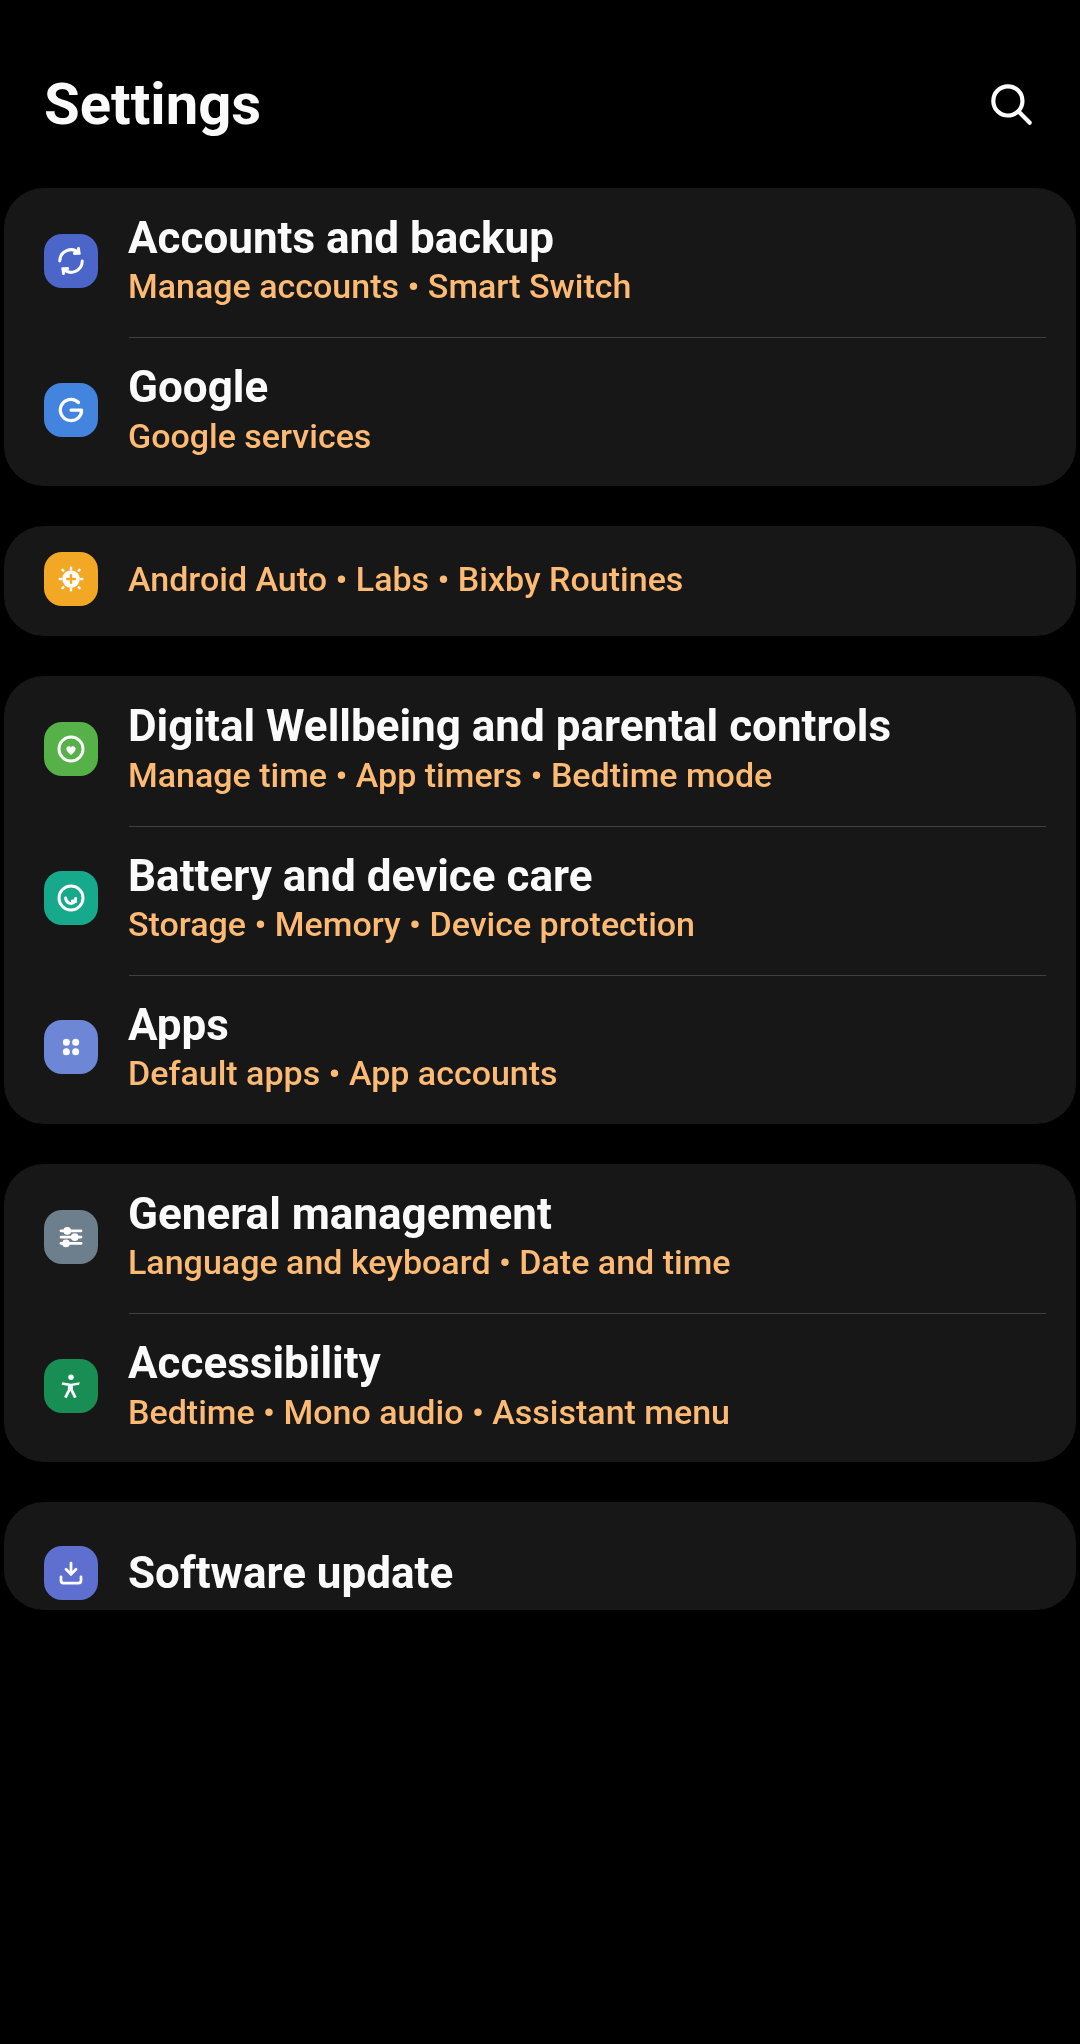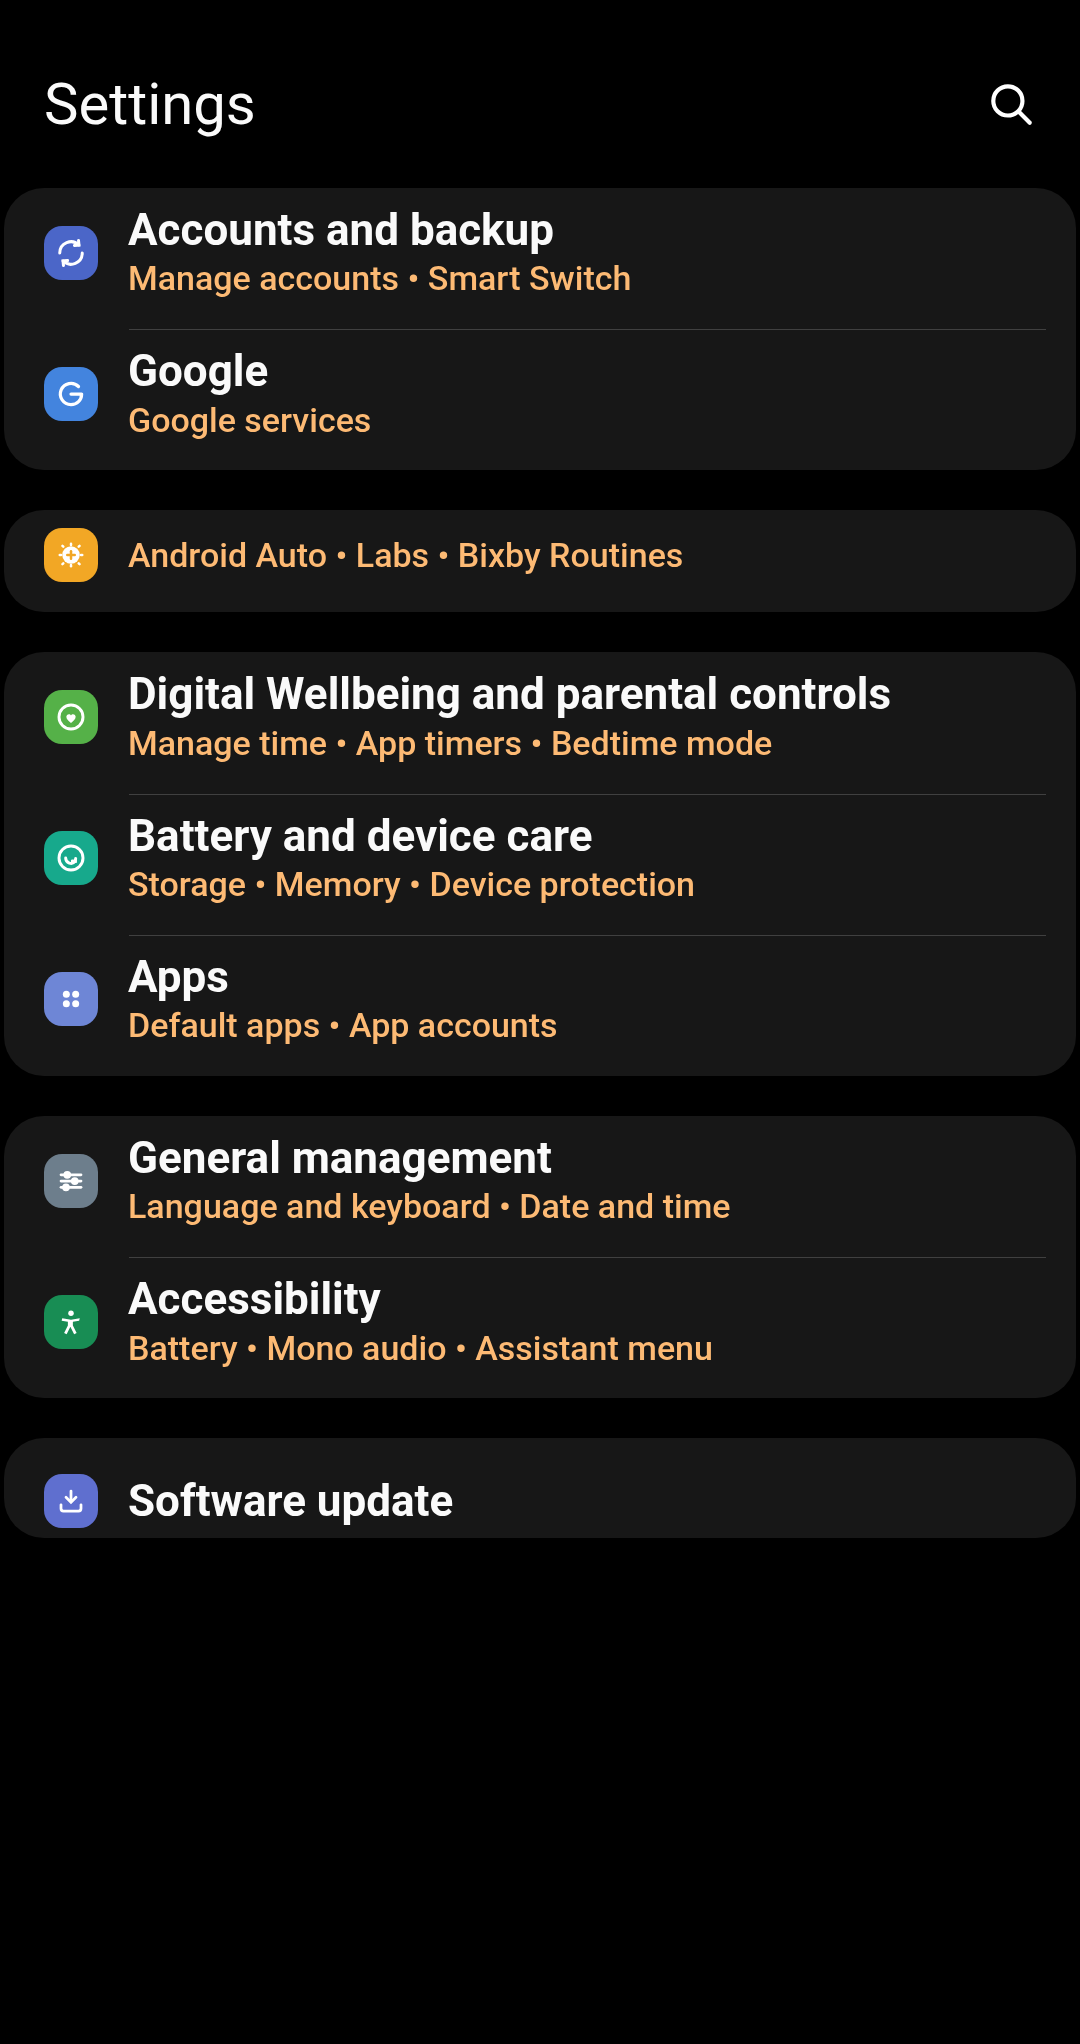--- a/index.html
+++ b/index.html
@@ -20,39 +20,39 @@
     position: relative;
   }
   .header {
     display: flex;
     justify-content: space-between;
     align-items: center;
     padding: 70px 40px 50px 40px;
   }
   .title {
     font-size: 58px;
-    font-weight: 400;
+    font-weight: 700;
     color: #fafafa;
   }
   .search-btn {
     color: #fff;
     display: flex;
     align-items: center;
     justify-content: center;
   }
   .group {
     background: #171717;
     border-radius: 40px;
     margin: 0 0 40px 0;
     overflow: hidden;
   }
   .row {
     display: flex;
     align-items: center;
-    padding: 18px 40px 30px 40px;
+    padding: 26px 40px 30px 40px;
     position: relative;
   }
   .row + .row::before {
     content: "";
     position: absolute;
     top: 0;
     left: 125px;
     right: 30px;
     height: 1px;
     background: #404040;
@@ -216,21 +216,21 @@
     </div>
     <div class="row">
       <div class="icon-wrap" style="background:#188d54">
         <svg width="30" height="30" viewBox="0 0 24 24" fill="#fff">
           <circle cx="12" cy="5" r="2.2"></circle>
           <path d="M5 9l7 1.2L19 9l-.5 2-5 .8v3l3 6-2 1-3-6-3 6-2-1 3-6v-3l-5-.8z"></path>
         </svg>
       </div>
       <div class="text-col">
         <div class="item-title">Accessibility</div>
-        <div class="item-sub">Battery  •  Mono audio  •  Assistant menu</div>
+        <div class="item-sub">Bedtime  •  Mono audio  •  Assistant menu</div>
       </div>
     </div>
   </div>
 
   <div class="group" style="margin-bottom:0;">
     <div class="row" style="padding-bottom:10px;margin-top:18px;">
       <div class="icon-wrap" style="background:#5f6fcf">
         <svg width="30" height="30" viewBox="0 0 24 24" fill="none" stroke="#fff" stroke-width="2.2" stroke-linecap="round">
           <path d="M12 4v8"></path>
             <polyline points="8 9 12 13 16 9"></polyline>

